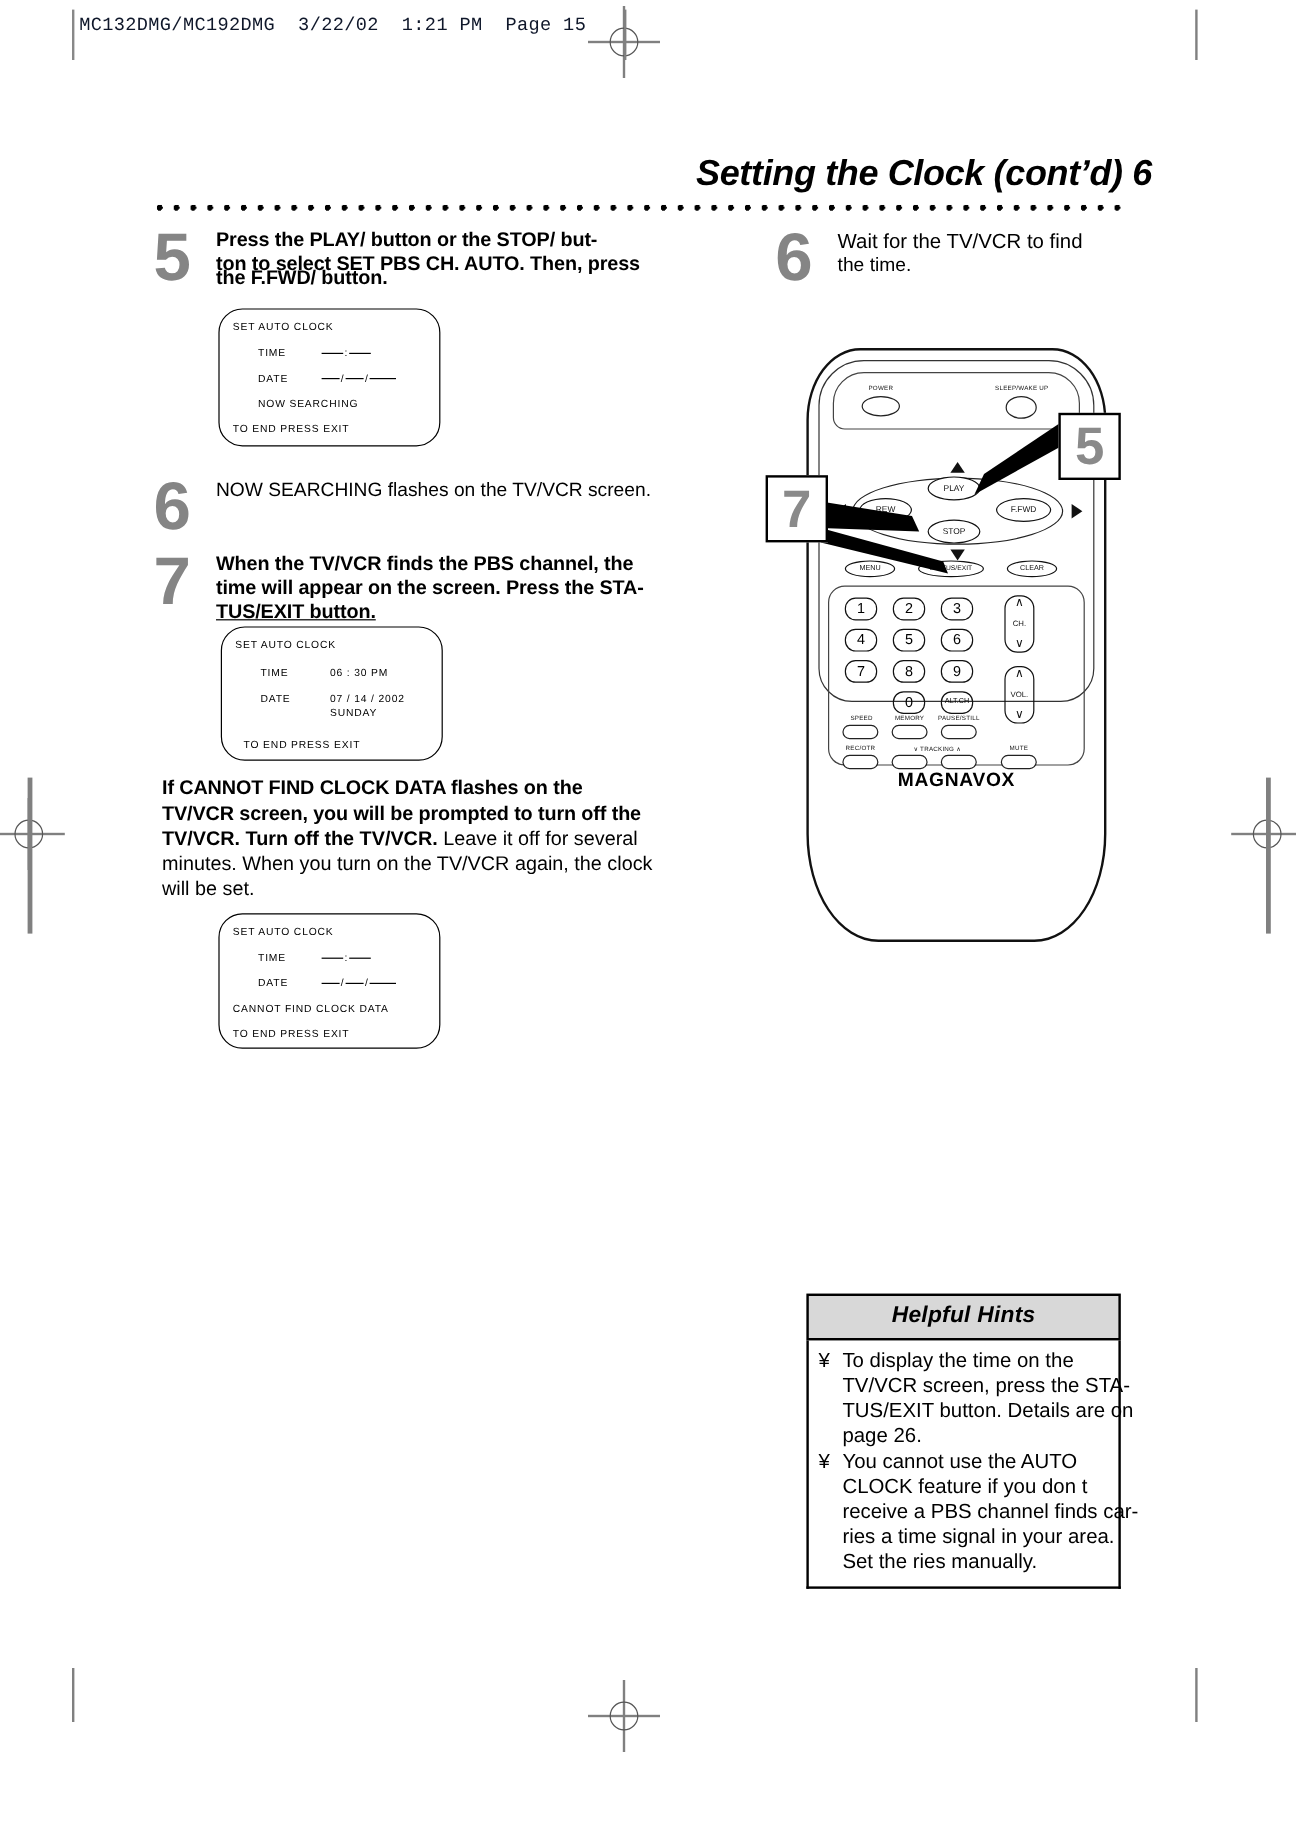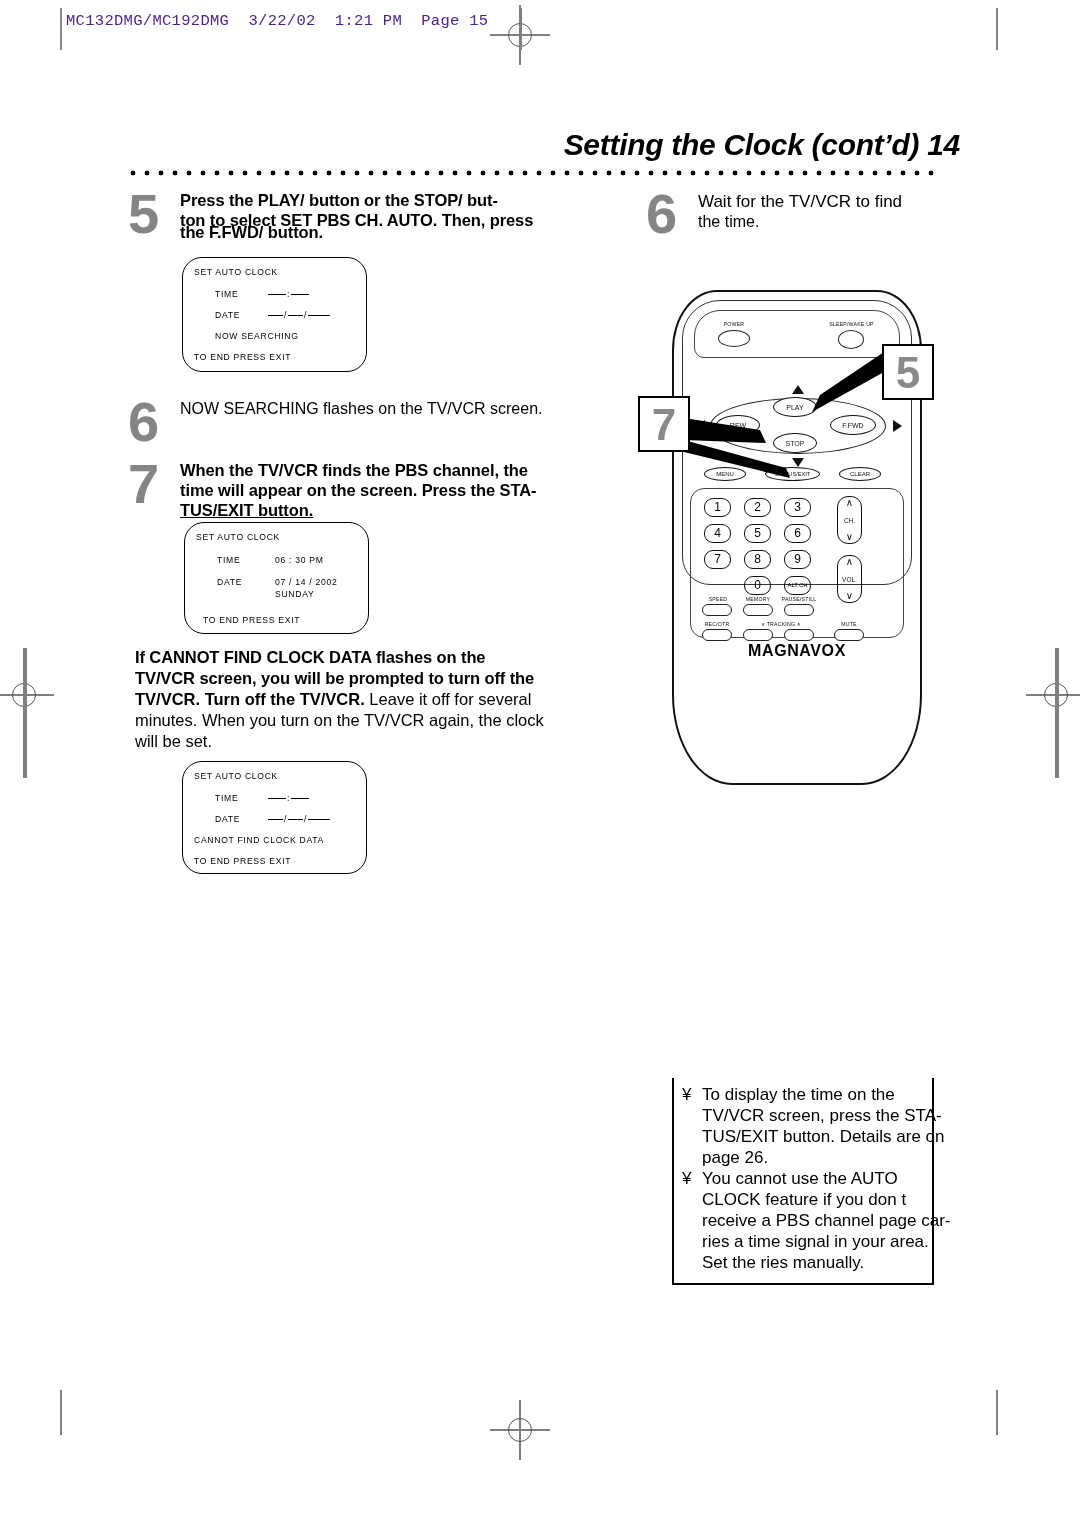--- a/index.html
+++ b/index.html
@@ -19,21 +19,21 @@
   .reg .v { position:absolute; top:0; left:29px; width:1.5px; height:60px; background:#808080; }
   .reg .c { position:absolute; left:18px; top:18px; width:24px; height:24px; border:1.5px solid #555; border-radius:50%; }
 
   .edgebar { position:absolute; background:#808080; }
 
   
   .hdr {
     position:absolute; left:66px; top:12px;
     font-family:"Liberation Mono", monospace;
     font-size:15.5px; letter-spacing:0.3px; white-space:pre;
-    color:#4c1d95;
+    color:#0f172a;
   }
   .hdr-rule { position:absolute; left:60px; top:8px; width:1.5px; height:42px; background:#888; }
 
   
   .title {
     position:absolute; right:120px; top:128px;
     font-family:"Liberation Sans", sans-serif;
     font-weight:bold; font-style:italic;
     font-size:30px; letter-spacing:-0.3px;
     white-space:nowrap;
@@ -159,21 +159,21 @@
 <div class="reg" style="left:490px; top:1400px;">
   <div class="h"></div>
     <div class="v"></div>
     <div class="c"></div>
 </div>
 <div class="edgebar" style="left:60px; top:1390px; width:1.5px; height:45px;"></div>
 <div class="edgebar" style="left:996px; top:1390px; width:1.5px; height:45px;"></div>
 
 <div class="hdr">MC132DMG/MC192DMG  3/22/02  1:21 PM  Page 15</div>
 
-<div class="title">Setting the Clock (cont’d)  14</div>
+<div class="title">Setting the Clock (cont’d)  6</div>
 <div class="dotrule"></div>
 
 <div class="step" style="left:128px; top:188px; width:470px;">
   <div class="stepnum">5</div>
   <div class="steptxt b" style="left:52px; top:2px;">Press the PLAY/    button or the STOP/    but-</div>
   <div class="steptxt b" style="left:52px; top:22px;">ton to select SET PBS CH. AUTO. Then, press</div>
   <div class="steptxt b" style="left:52px; top:34px;">the F.FWD/    button.</div>
 </div>
 
 <div class="tv" style="left:182px; top:257px;">
@@ -317,30 +317,31 @@
 <svg style="position:absolute; left:0; top:0; width:1080px; height:1528px; pointer-events:none;">
   <polygon points="884,352 820,395 812,412 884,372" fill="#000"></polygon>
   <polygon points="684,418 760,430 766,443 684,440" fill="#000"></polygon>
   <polygon points="684,440 786,468 790,478 684,452" fill="#000"></polygon>
 </svg>
 
 <div class="callout" style="left:638px; top:396px; width:52px; height:56px; font-size:44px; line-height:54px;">7</div>
 <div class="callout" style="left:882px; top:344px; width:52px; height:56px; font-size:44px; line-height:54px;">5</div>
 
 <div class="hints">
+  <div class="hints-hd">Helpful Hints</div>
   <div class="hints-bd">
     <div class="hint">
       <span class="bul">¥</span>
       <span>To display the time on the</span>
     </div>
     <div class="hint">TV/VCR screen, press the STA-</div>
     <div class="hint">TUS/EXIT button. Details are on</div>
     <div class="hint">page 26.</div>
     <div class="hint">
       <span class="bul">¥</span>
       <span>You cannot use the AUTO</span>
     </div>
     <div class="hint">CLOCK feature if you don t</div>
-    <div class="hint">receive a PBS channel page car-</div>
+    <div class="hint">receive a PBS channel finds car-</div>
     <div class="hint">ries a time signal in your area.</div>
     <div class="hint">Set the ries manually.</div>
   </div>
 </div>
 
 </body></html>

